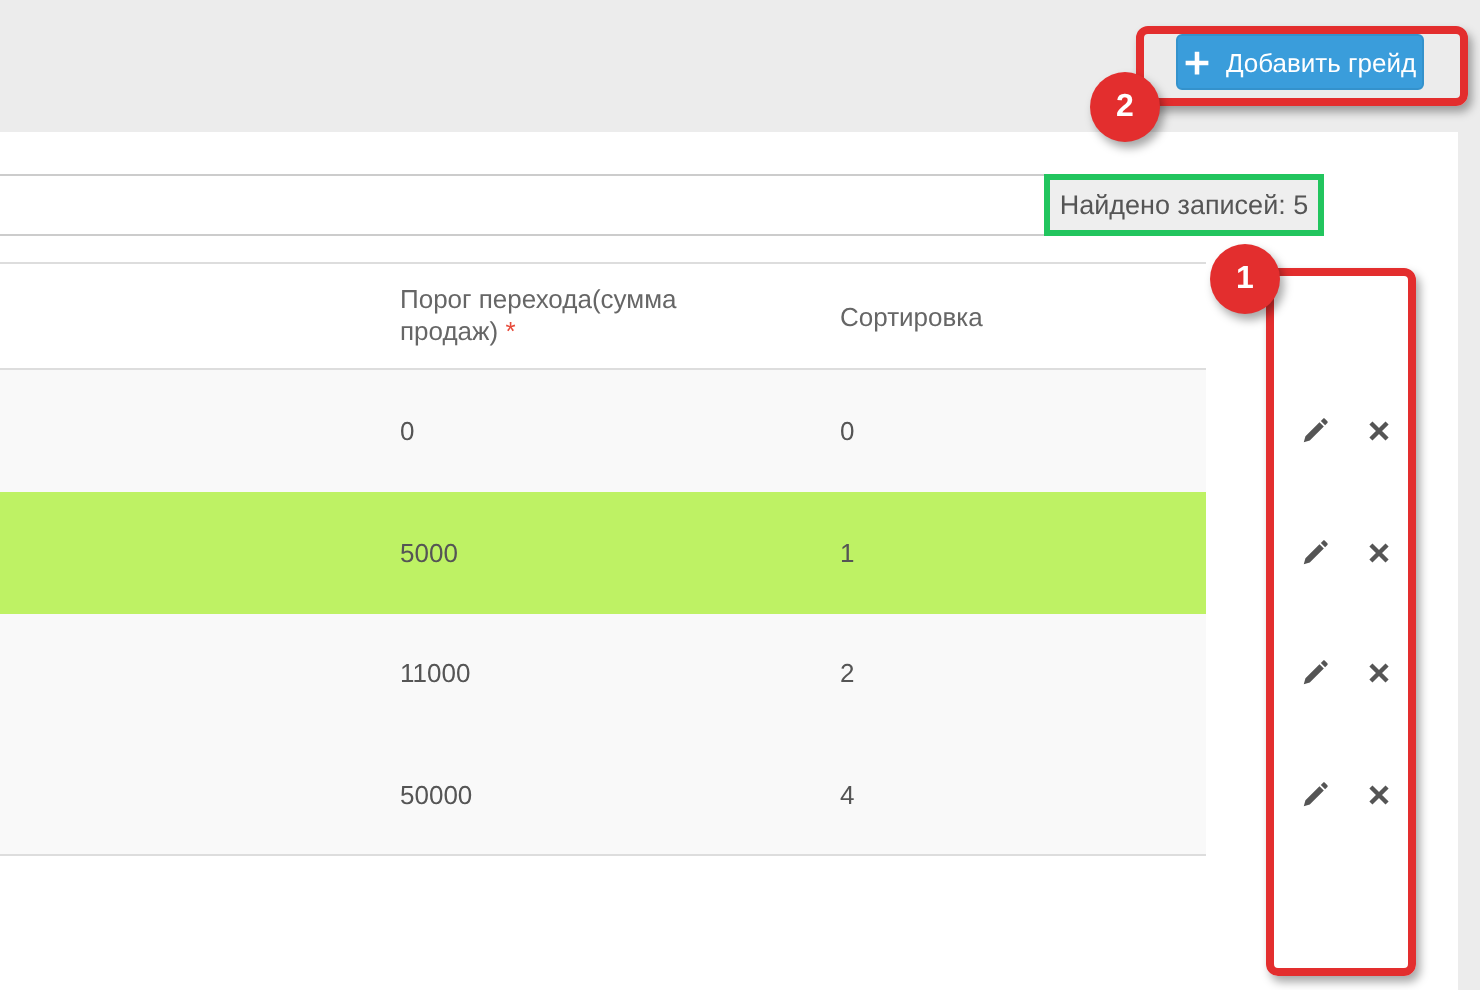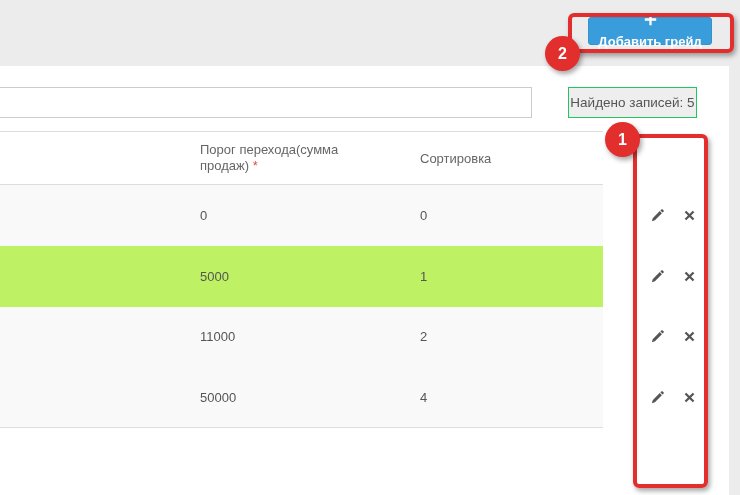--- a/index.html
+++ b/index.html
@@ -23,35 +23,34 @@
     background:var(--band-gray);
   }
   .right-strip{
     position:absolute;left:729px;top:66px;width:11px;height:429px;
     background:var(--band-gray);
   }
   .add-btn{
     position:absolute;left:588px;top:17px;width:124px;height:28px;
     background:var(--accent-blue);
     border:1px solid #3492cc;border-radius:3px;
-    color:#fff;font-weight:bold;font-size:13px;
+    color:#fff;font-weight:normal;font-size:13px;
     display:flex;align-items:center;justify-content:center;gap:8px;
     cursor:pointer;
-    flex-direction:column;
   }
   .add-btn svg{display:block;}
   .search-input{
     position:absolute;left:-2px;top:87px;width:534px;height:31px;
     border:1px solid #ccc;background:#fff;
     font-family:inherit;font-size:13px;color:#555;padding:0 8px;
     outline:none;
   }
   .results-badge{
-    position:absolute;left:568px;top:87px;width:129px;height:31px;
-    background:#eee;border:1px solid #22c55e;
+    position:absolute;left:522px;top:87px;width:140px;height:31px;
+    background:#eee;border:3px solid #22c55e;
     color:#555;font-size:13.5px;
     display:flex;align-items:center;justify-content:center;
     white-space:nowrap;
   }
   .grid{
     position:absolute;left:0;top:131px;width:603px;
     border-top:1px solid #ddd;
     font-size:13px;color:#555;
   }
   .trow{display:flex;align-items:center;height:60.8px;background:#bef264;}

